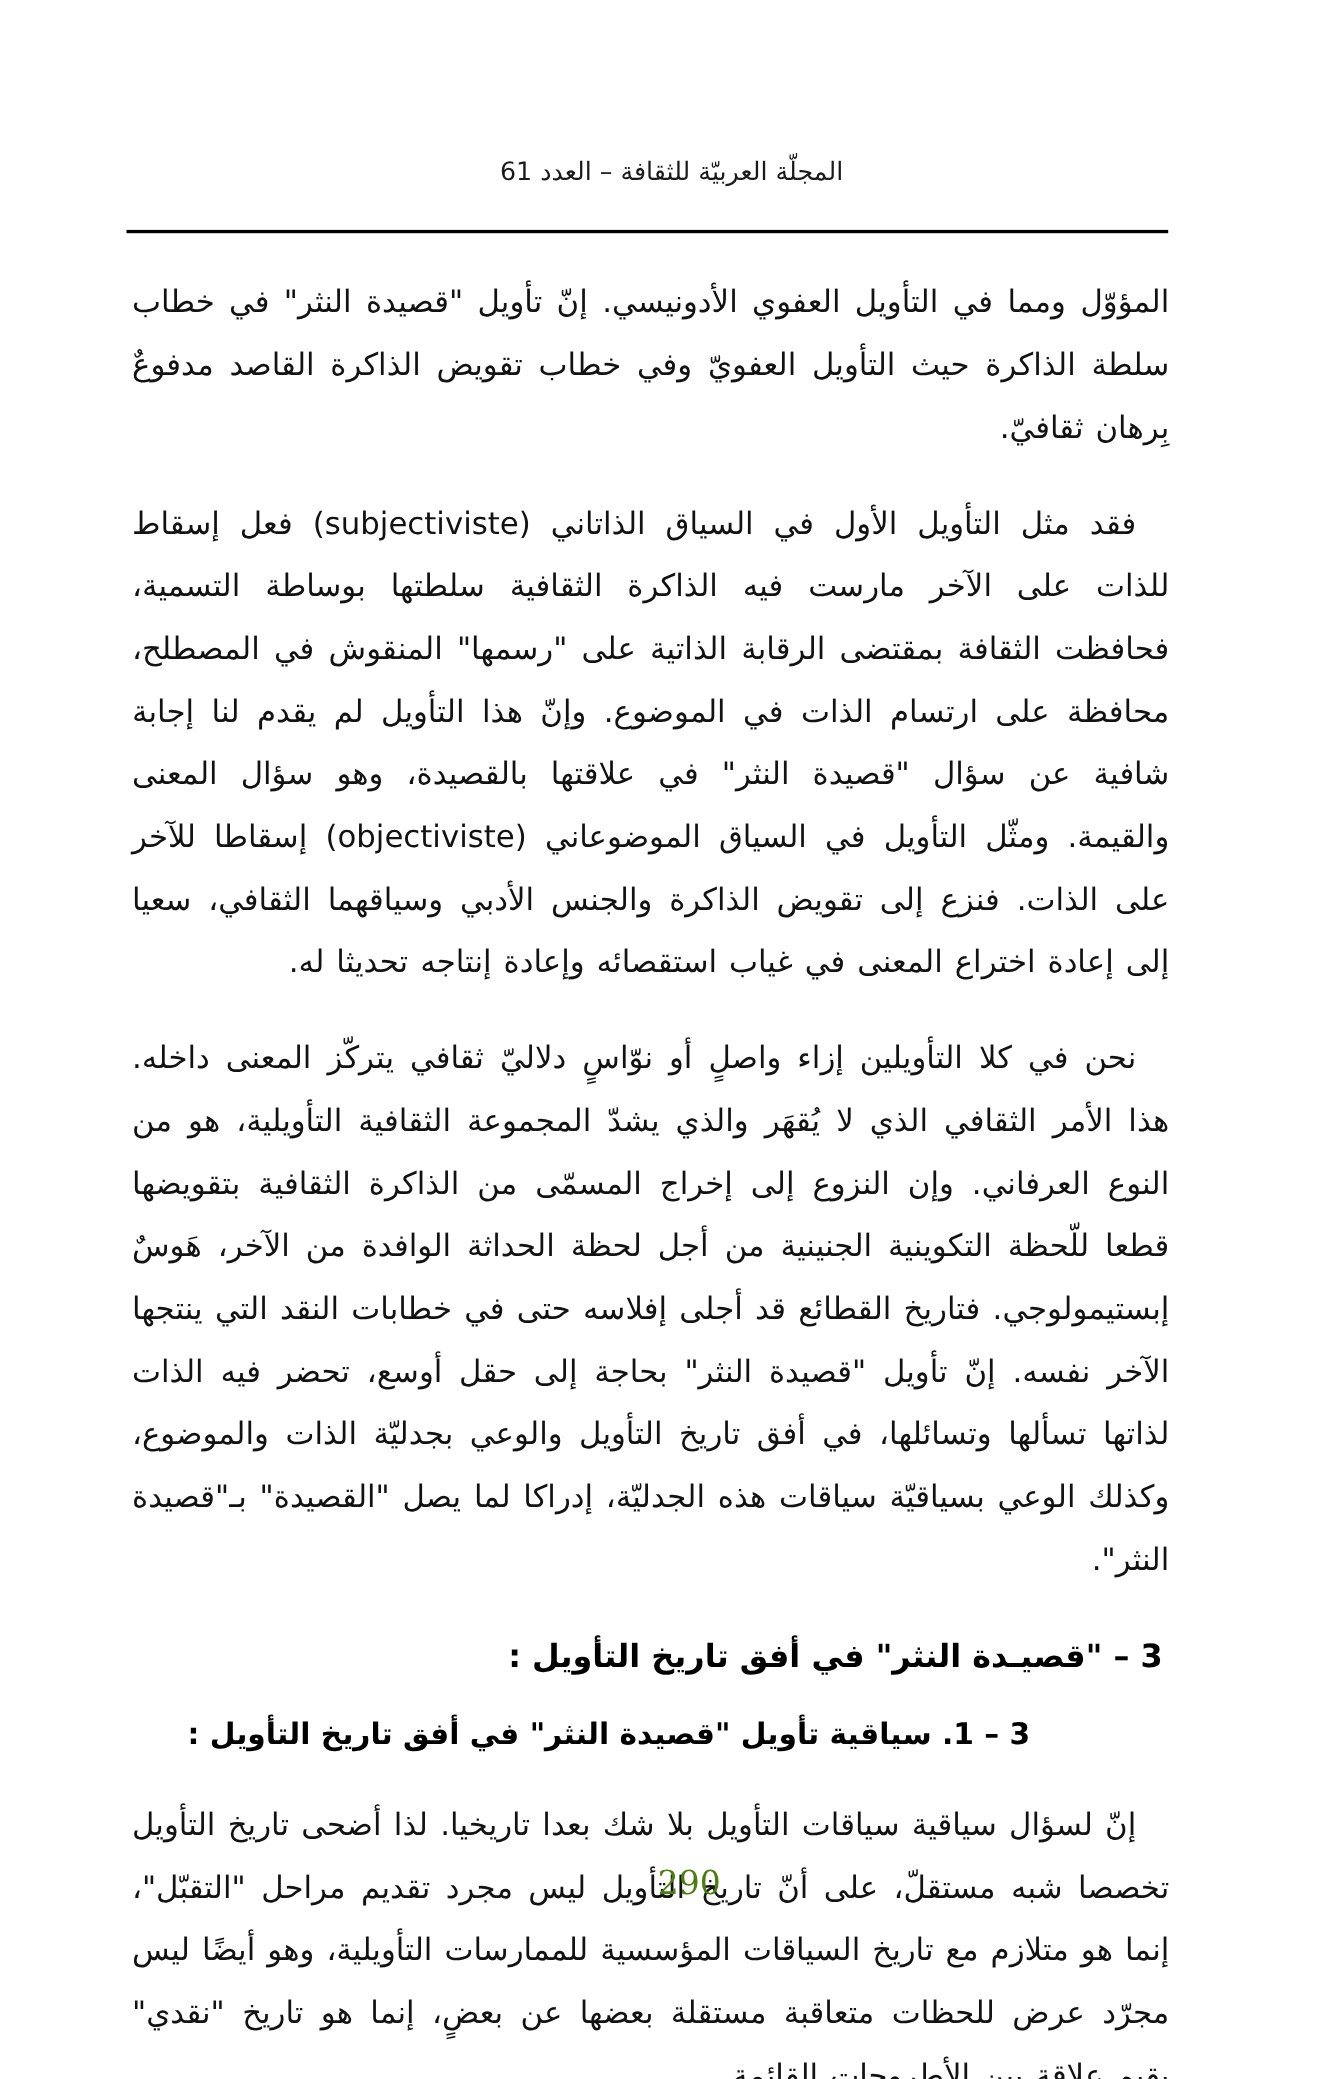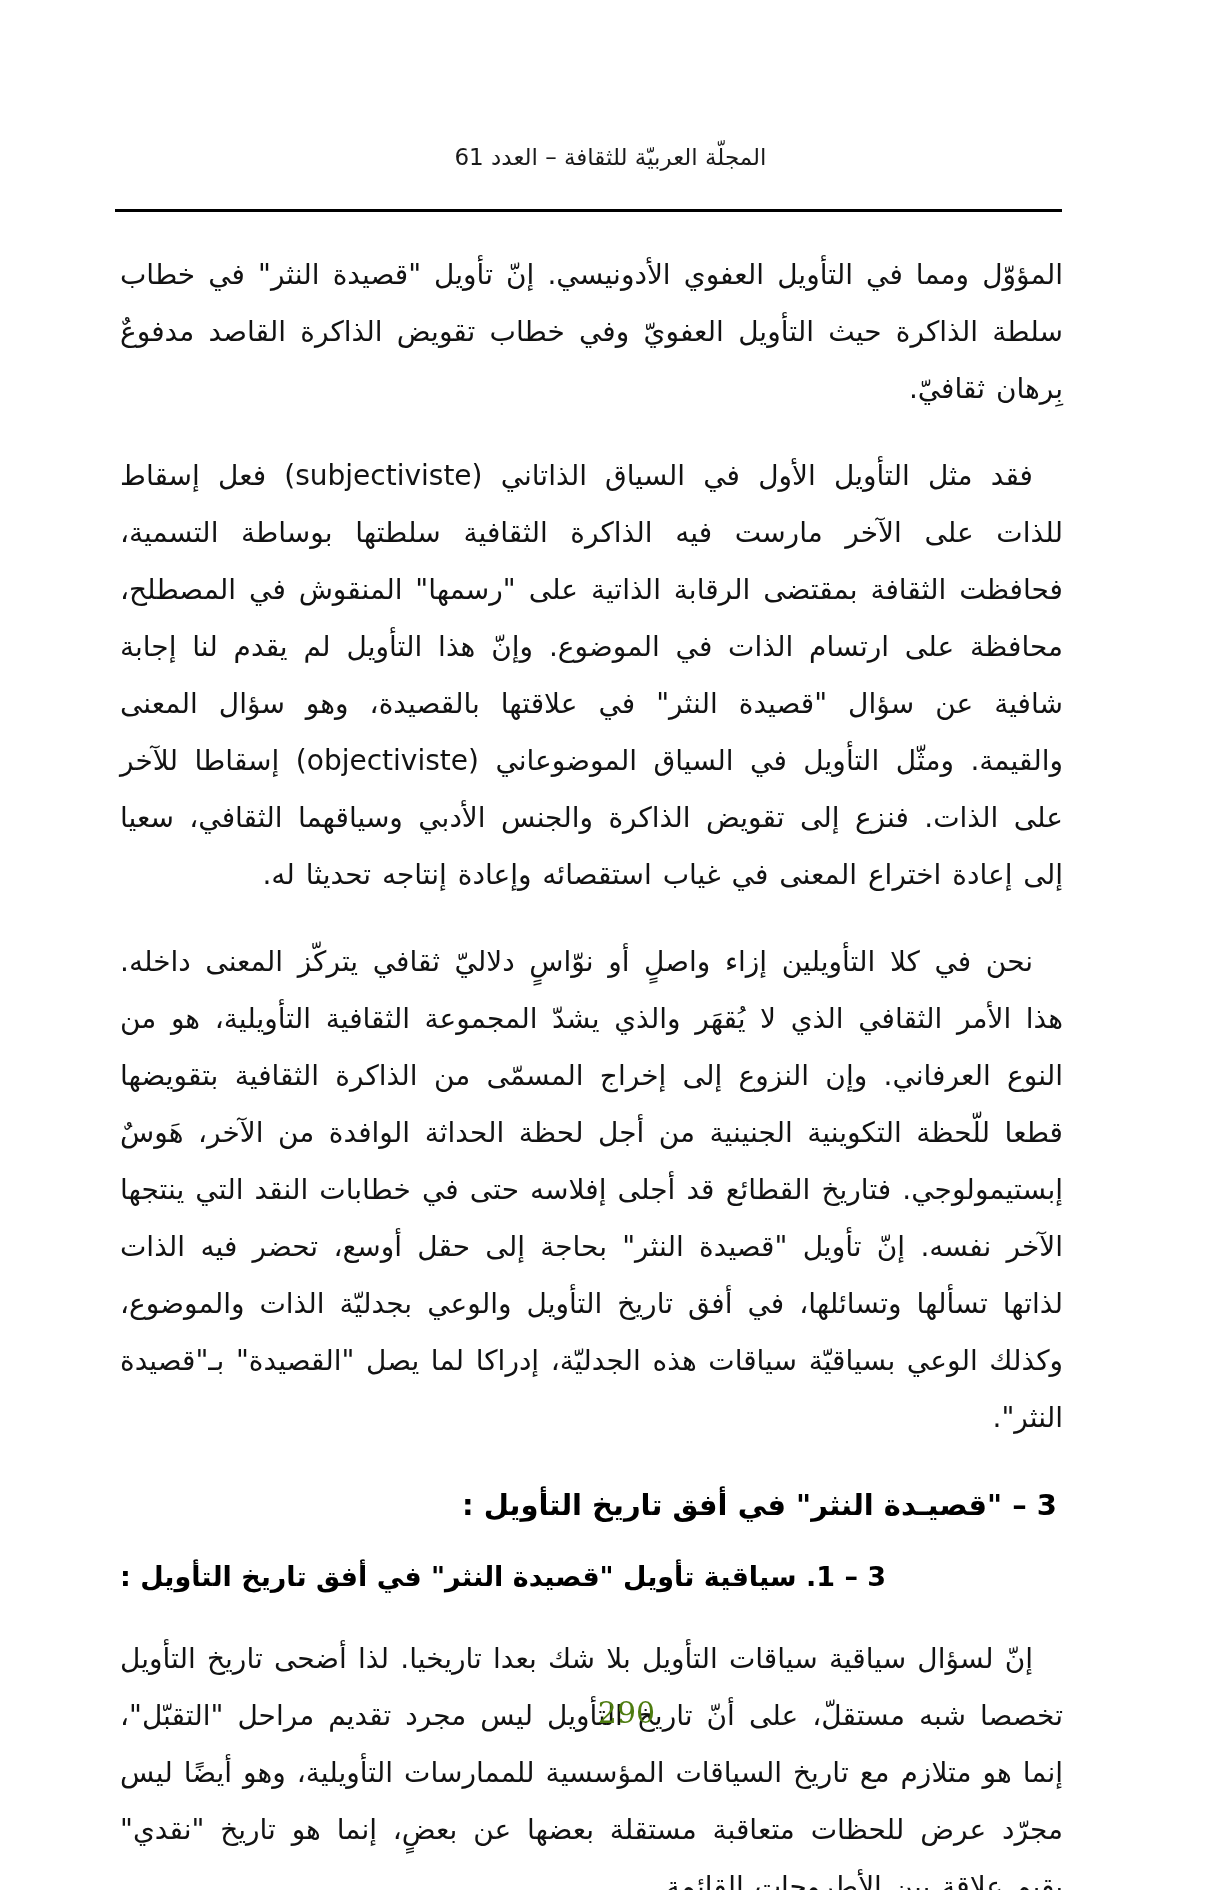--- a/index.html
+++ b/index.html
@@ -53,21 +53,21 @@
     line-height:46px;
     margin:36px 6px 28px 0;
     text-align:right;
     color:#000;
   }
   h3.sub{
     font-size:27px;
     font-weight:bold;
     line-height:42px;
     margin:0 76px 32px 0;
-    text-align:left;
+    text-align:center;
     color:#000;
   }
   .pagenum{
     position:absolute;
     top:1695px;
     left:16px;
     width:100%;
     text-align:center;
     font-size:30px;
     font-family:"DejaVu Serif",serif;

